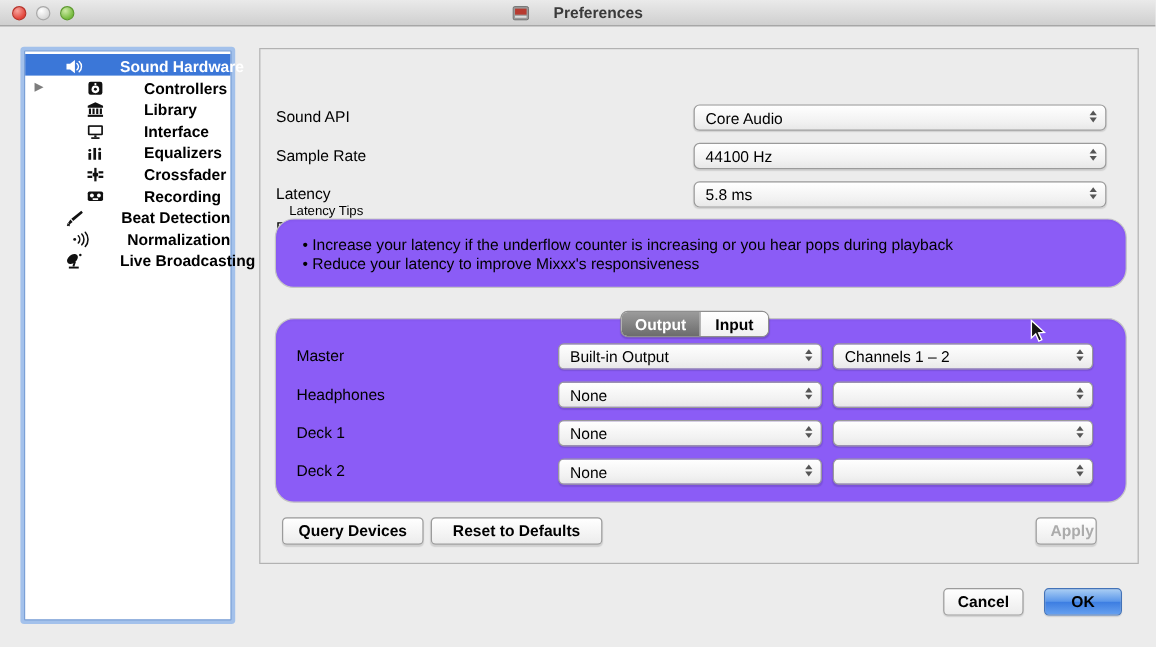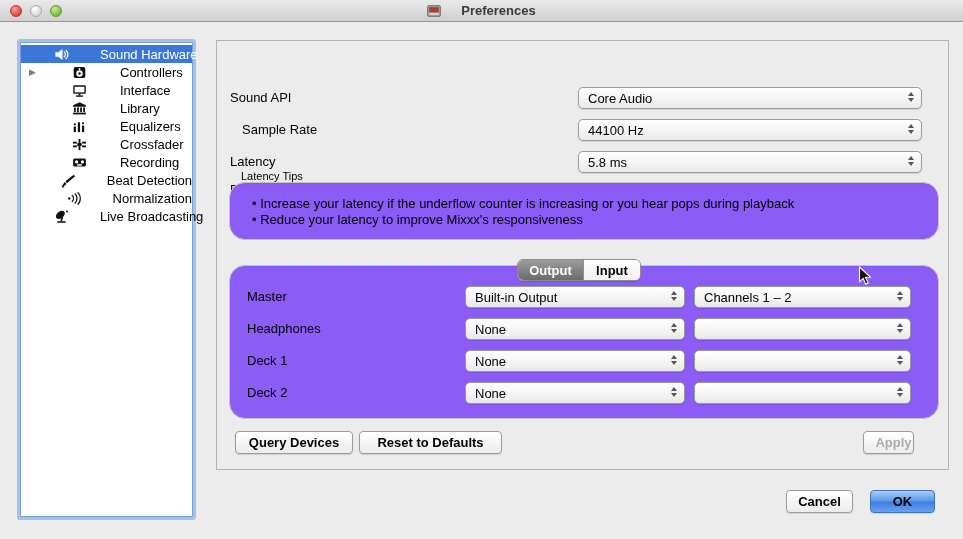--- a/index.html
+++ b/index.html
@@ -16,22 +16,22 @@
   .tl.gray  { background:radial-gradient(circle at 35% 30%, #ffffff, #d6d6d6 75%); border:1px solid #a8a8a8; }
   .tl.green { background:radial-gradient(circle at 35% 30%, #cdeaa5, #77bb3f 70%); border:1px solid #5d9a2e; }
   .title-wrap { width:100%; display:flex; justify-content:center; align-items:center; gap:20px; }
   .title { font-size:13px; font-weight:bold; color:#3a3a3a; }
   .title-icon { width:14px; height:14px; display:inline-flex; }
 
   
   .sidebar { position:absolute; left:20px; top:42px; width:173px; height:475px;
     background:#ffffff; border:1px solid #7ba0d6; border-radius:1px;
     box-shadow:0 0 0 3px rgba(125,170,235,.65); padding-top:2px; }
-  .sb-item { display:flex; align-items:center; height:18px; padding-left:8px;
-    font-size:13px; font-weight:normal; color:#000; white-space:nowrap; cursor:default;gap:25px; }
+  .sb-item { display:flex; align-items:flex-end; height:18px; padding-left:8px;
+    font-size:13px; font-weight:bold; color:#000; white-space:nowrap; cursor:default;gap:25px; }
   .sb-item.selected { background:#3b77d8; color:#fff; }
   .sb-arrow { width:18px; font-size:9px; color:#7d7d7d; line-height:18px; }
   .sb-icon { width:17px; height:15px; margin-right:6px; display:inline-flex; align-items:center; color:#111; }
   .sb-item.selected .sb-icon { color:#fff; }
   .sb-icon svg { width:15px; height:15px; }
 
   
   .main-panel { position:absolute; left:216px; top:40px; width:733px; height:430px;
     border:1px solid #b2b2b2; background:#ececec; }
   .frm-label { position:absolute; font-size:13px; color:#000; line-height:22px; }
@@ -115,41 +115,41 @@
             <circle cx="8" cy="9" r="1.3"></circle>
             <circle cx="8" cy="4.3" r="1" fill="#fff"></circle>
           </svg>
       </span>
       <span class="sb-label">Controllers</span>
     </div>
     <div class="sb-item">
       <span class="sb-arrow"></span>
       <span class="sb-icon">
         <svg viewBox="0 0 16 16" fill="currentColor">
-            <rect x="1.3" y="2.5" width="13.4" height="9" rx="1.2"></rect>
-            <rect x="2.8" y="4" width="10.4" height="6" fill="#fff"></rect>
-            <rect x="7" y="11.5" width="2" height="1.8"></rect>
-            <rect x="4.3" y="13.2" width="7.4" height="1.5"></rect>
-          </svg>
-      </span>
-      <span class="sb-label">Interface</span>
-    </div>
-    <div class="sb-item">
-      <span class="sb-arrow"></span>
-      <span class="sb-icon">
-        <svg viewBox="0 0 16 16" fill="currentColor">
             <path d="M8 1.3l6.8 3.2v1.6H1.2V4.5z"></path>
             <rect x="2.2" y="6.9" width="1.9" height="4.9"></rect>
             <rect x="5.4" y="6.9" width="1.9" height="4.9"></rect>
             <rect x="8.7" y="6.9" width="1.9" height="4.9"></rect>
             <rect x="11.9" y="6.9" width="1.9" height="4.9"></rect>
             <rect x="1.2" y="12.4" width="13.6" height="1.9"></rect>
           </svg>
       </span>
       <span class="sb-label">Library</span>
+    </div>
+    <div class="sb-item">
+      <span class="sb-arrow"></span>
+      <span class="sb-icon">
+        <svg viewBox="0 0 16 16" fill="currentColor">
+            <rect x="1.3" y="2.5" width="13.4" height="9" rx="1.2"></rect>
+            <rect x="2.8" y="4" width="10.4" height="6" fill="#fff"></rect>
+            <rect x="7" y="11.5" width="2" height="1.8"></rect>
+            <rect x="4.3" y="13.2" width="7.4" height="1.5"></rect>
+          </svg>
+      </span>
+      <span class="sb-label">Interface</span>
     </div>
     <div class="sb-item">
       <span class="sb-arrow"></span>
       <span class="sb-icon">
         <svg viewBox="0 0 16 16" fill="currentColor">
             <rect x="1.8" y="8" width="2.4" height="6"></rect>
             <circle cx="3" cy="5.6" r="1.2"></circle>
             <rect x="6.2" y="3.5" width="2.4" height="10.5"></rect>
             <rect x="10.6" y="7" width="2.4" height="7"></rect>
             <circle cx="11.8" cy="4.6" r="1.2"></circle>
@@ -223,21 +223,21 @@
 
     <span class="frm-label" style="left:13px; top:46px;">Sound API</span>
     <div class="popup" style="left:361px; top:46px; width:344px;">
       <span>Core Audio</span>
       <span class="spin">
           <i class="up"></i>
           <i class="dn"></i>
         </span>
     </div>
 
-    <span class="frm-label" style="left:13px; top:78px;margin-left:12px;">Sample Rate</span>
+    <span class="frm-label" style="left:13px; top:78px;">Sample Rate</span>
     <div class="popup" style="left:361px; top:78px; width:344px;">
       <span>44100 Hz</span>
       <span class="spin">
           <i class="up"></i>
           <i class="dn"></i>
         </span>
     </div>
 
     <span class="frm-label" style="left:13px; top:110px;">Latency</span>
     <div class="popup" style="left:361px; top:110px; width:344px;">

